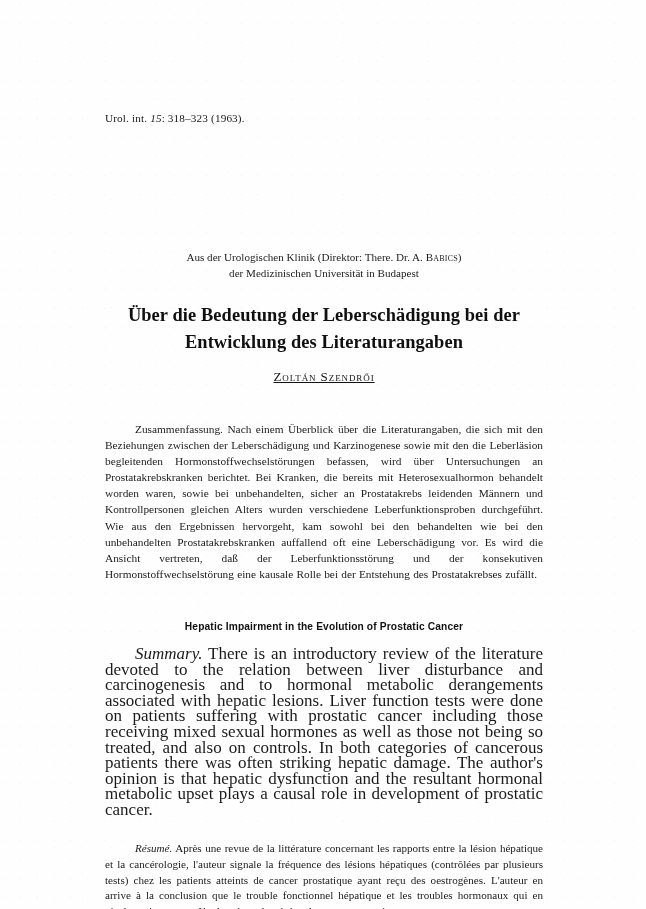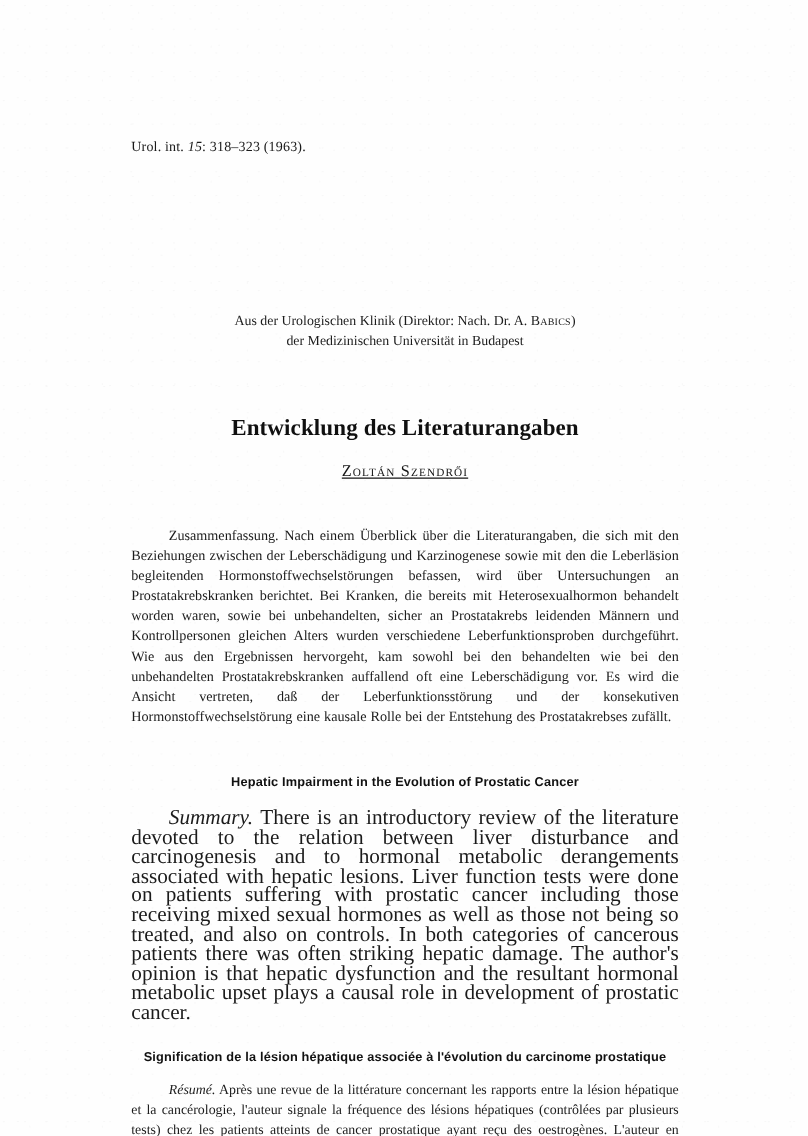--- a/index.html
+++ b/index.html
@@ -161,46 +161,45 @@
 </head>
 <body>
 
 <div class="page">
 
   <div class="journal-citation"><span>Urol. int. </span><span class="vol">15</span><span>: 318–323 (1963).</span></div>
 
   <div class="title-block">
 
     <div class="affiliation">
-      <div><span>Aus der Urologischen Klinik (Direktor: Nach. Dr. A. </span><span class="smallcaps">Babics</span><span>)</span></div>
+      <div><span>Aus der Urologischen Klinik (Direktor: There. Dr. A. </span><span class="smallcaps">Babics</span><span>)</span></div>
       <div>der Medizinischen Universität in Budapest</div>
     </div>
 
     <h1 class="article-title">
-      <br>
+      <span>Über die Bedeutung der Leberschädigung bei der</span><br>
       <span>Entwicklung des Literaturangaben</span>
     </h1>
 
     <div class="author">Zoltán Szendrői</div>
 
   </div>
 
   <div class="abstracts">
 
     <section class="abstract-section de">
       <p class="body-text"><span class="lead">Zusammenfassung.</span><span> Nach einem Überblick über die Literaturangaben, die sich mit den Beziehungen zwischen der Leberschädigung und Karzinogenese sowie mit den die Leberläsion begleitenden Hormonstoffwechselstörungen befassen, wird über Untersuchungen an Prostatakrebskranken berichtet. Bei Kranken, die bereits mit Heterosexualhormon behandelt worden waren, sowie bei unbehandelten, sicher an Prostatakrebs leidenden Männern und Kontrollpersonen gleichen Alters wurden verschiedene Leberfunktionsproben durchgeführt. Wie aus den Ergebnissen hervorgeht, kam sowohl bei den behandelten wie bei den unbehandelten Prostatakrebskranken auffallend oft eine Leberschädigung vor. Es wird die Ansicht vertreten, daß der Leberfunktionsstörung und der konsekutiven Hormonstoffwechselstörung eine kausale Rolle bei der Entstehung des Prostatakrebses zufällt.</span></p>
     </section>
 
     <section class="abstract-section en">
       <h2 class="section-heading">Hepatic Impairment in the Evolution of Prostatic Cancer</h2>
       <p class="body-text"><span class="lead">Summary.</span><span> There is an introductory review of the literature devoted to the relation between liver disturbance and carcinogenesis and to hormonal metabolic derangements associated with hepatic lesions. Liver function tests were done on patients suffering with prostatic cancer including those receiving mixed sexual hormones as well as those not being so treated, and also on controls. In both categories of cancerous patients there was often striking hepatic damage. The author's opinion is that hepatic dysfunction and the resultant hormonal metabolic upset plays a causal role in development of prostatic cancer.</span></p>
     </section>
 
     <section class="abstract-section fr">
-      <h2 class="section-heading">Signification de la lésion hépatique associée à l'évolution du carcinome prostatique</h2>
       <p class="body-text"><span class="lead">Résumé.</span><span> Après une revue de la littérature concernant les rapports entre la lésion hépatique et la cancérologie, l'auteur signale la fréquence des lésions hépatiques (contrôlées par plusieurs tests) chez les patients atteints de cancer prostatique ayant reçu des oestrogènes. L'auteur en arrive à la conclusion que le trouble fonctionnel hépatique et les troubles hormonaux qui en résultent, jouent un rôle dans la pathogénèse du cancer prostatique.</span></p>
     </section>
 
   </div>
 
   <div class="scan-grain"></div>
 
 </div>
 
 </body></html>

